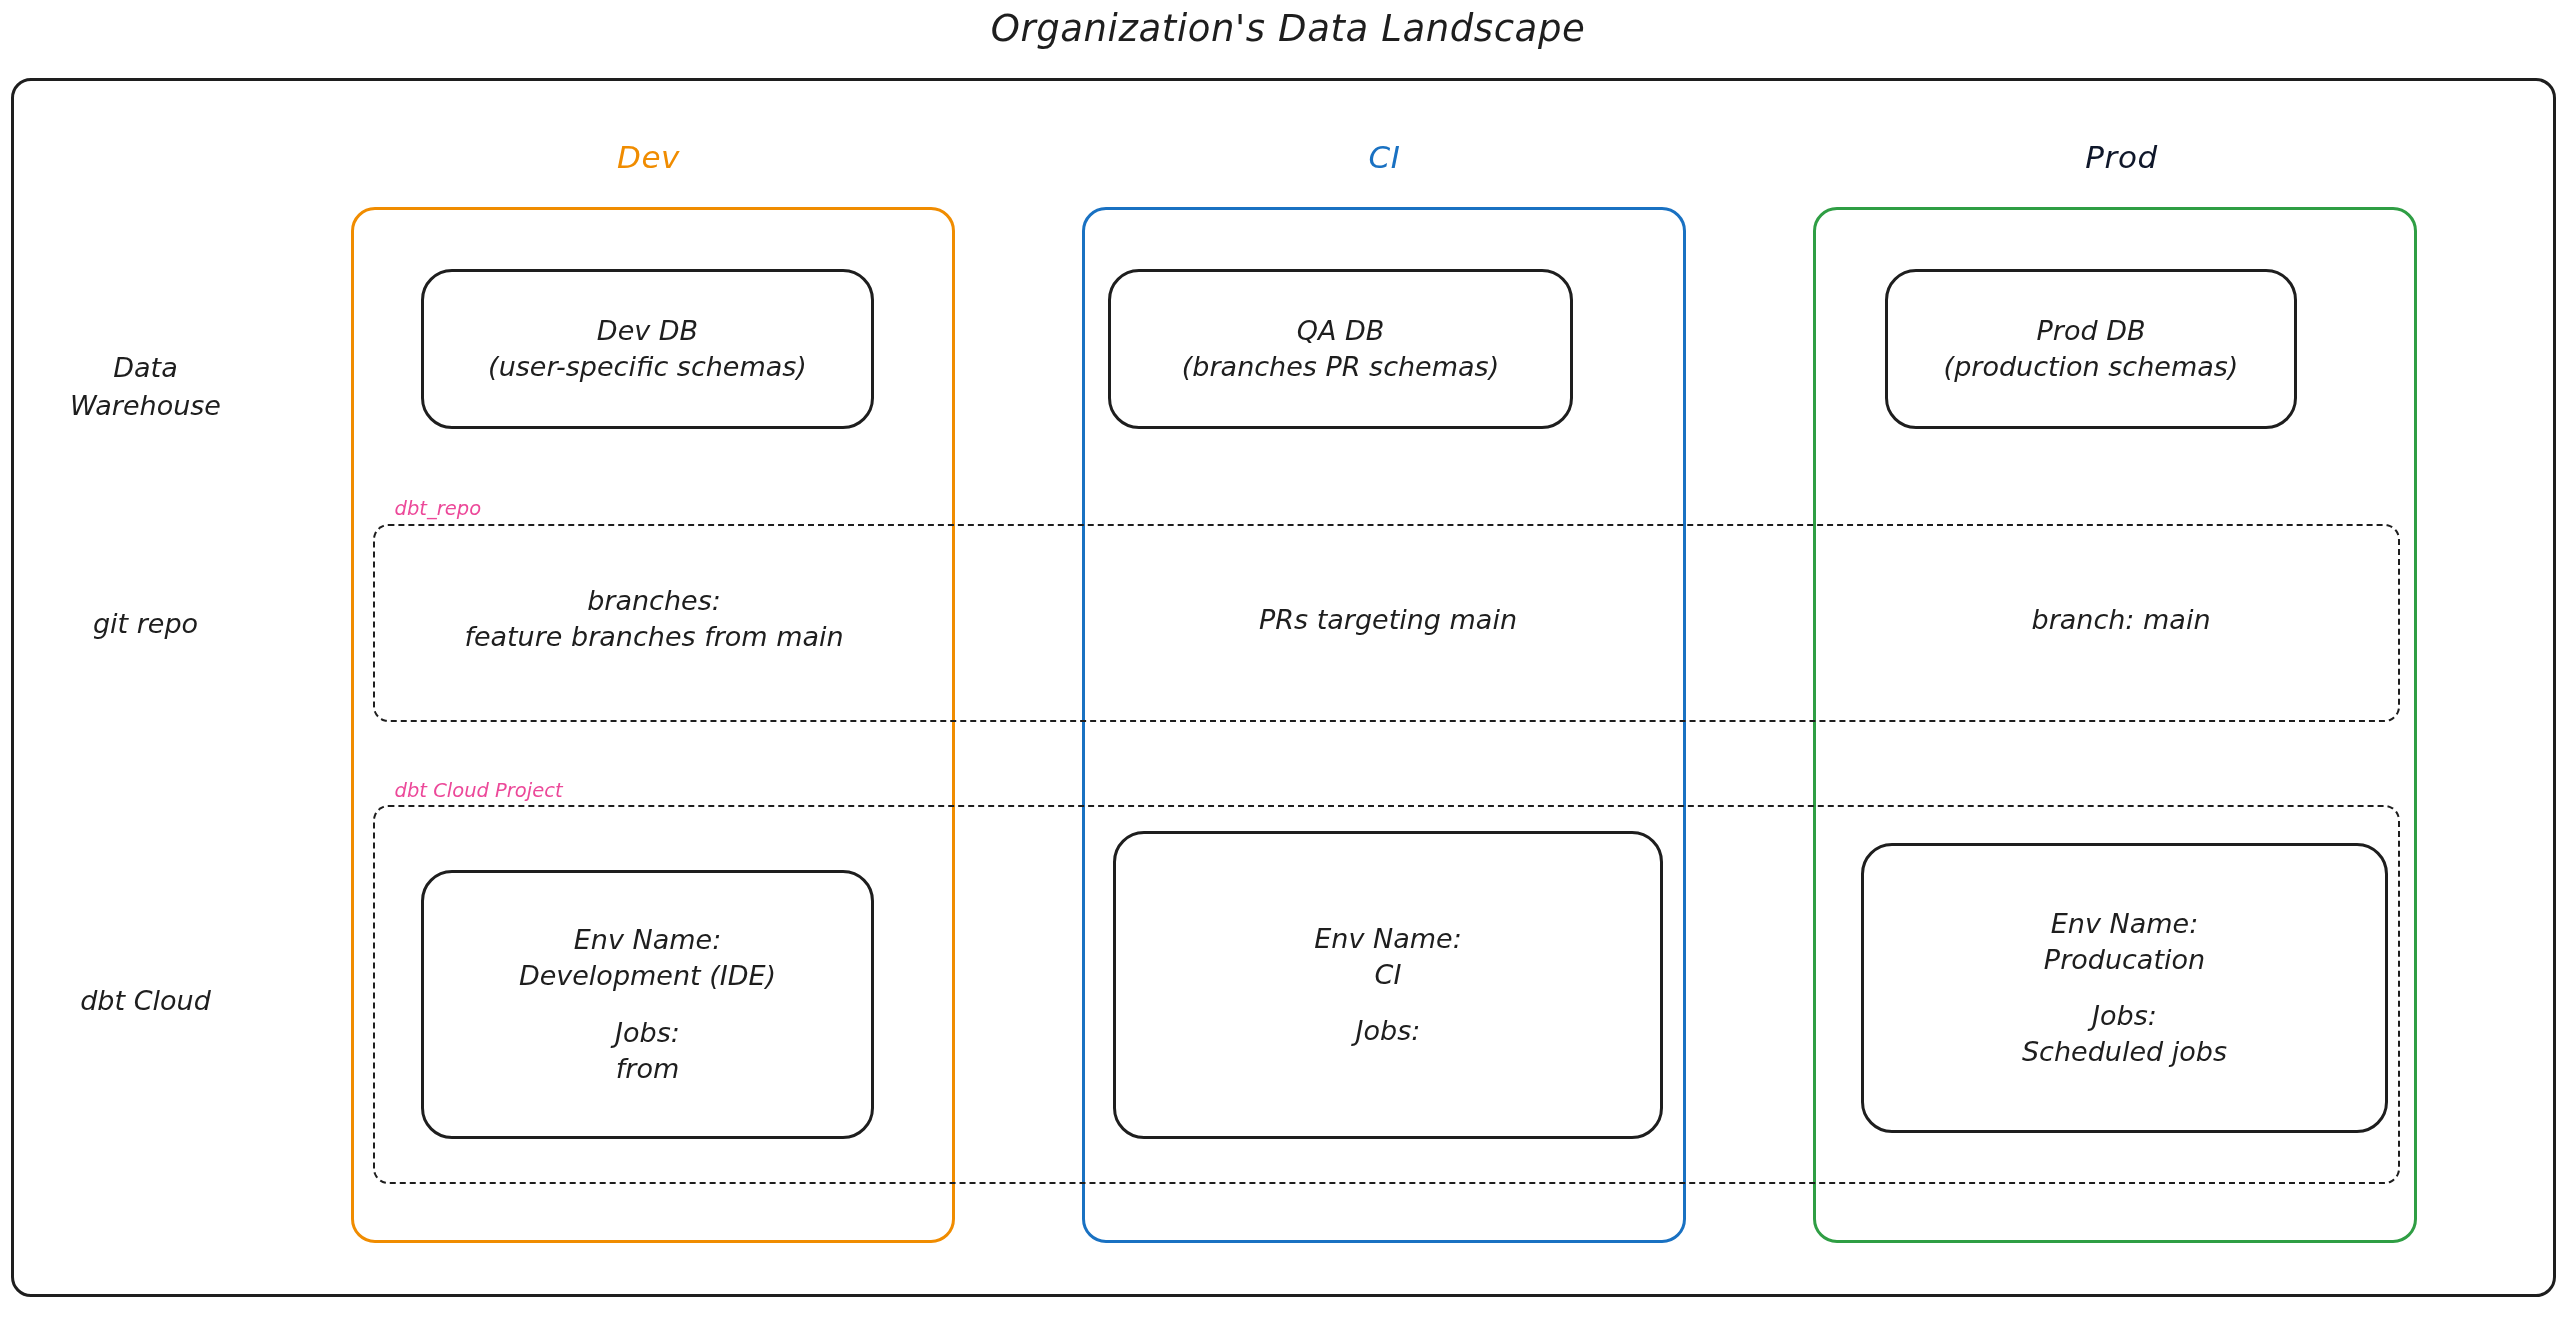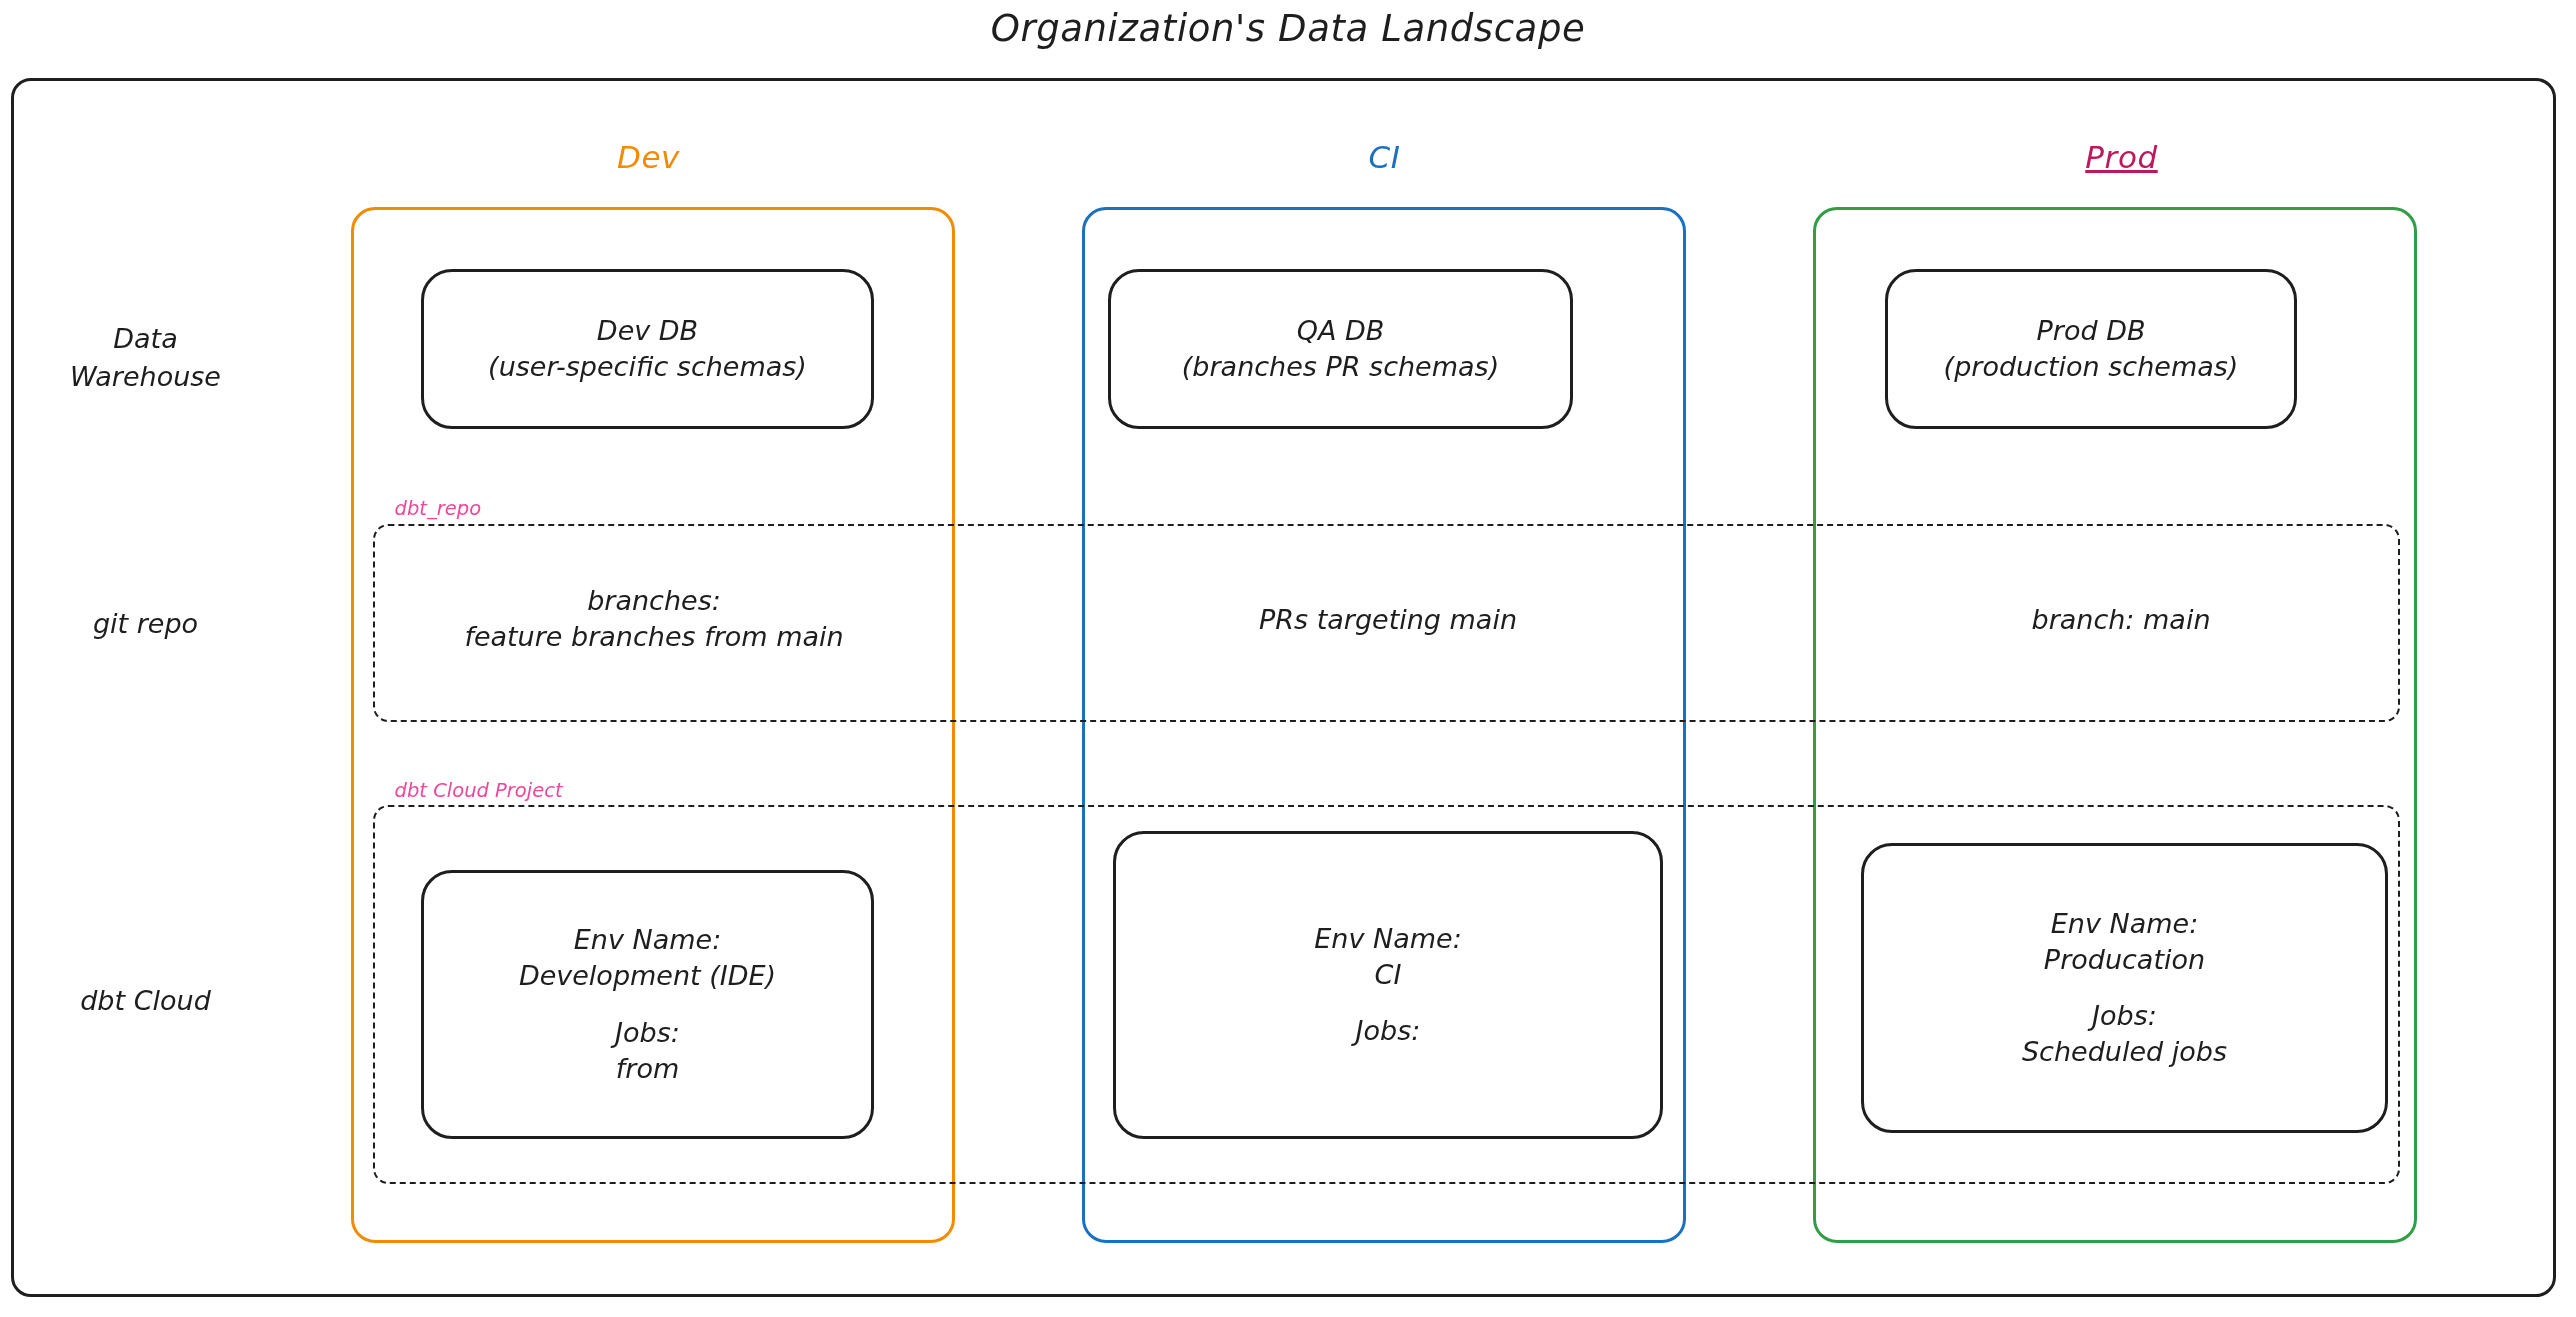--- a/index.html
+++ b/index.html
@@ -24,21 +24,21 @@
     background:transparent;
   }
 
   
   .col-header{
     position:absolute;top:139px;width:249px;text-align:center;
     font-size:31px;font-style:italic;letter-spacing:0.6px;
   }
   #col-header-dev  {left:524px;color:#f08c00;}
   #col-header-ci   {left:1260px;color:#1971c2;}
-  #col-header-prod {left:1997px;color:#be185d;text-decoration:underline;}
+  #col-header-prod {left:1997px;color:#0f172a;}
 
   
   .row-label{
     position:absolute;left:33px;width:225px;text-align:center;
     font-size:27px;line-height:1.42;font-style:italic;color:#1e1e1e;
   }
   #row-label-dw   {top:320px;}
   #row-label-git  {top:605px;}
   #row-label-dbt  {top:982px;}
 
@@ -102,21 +102,21 @@
 <body>
 
 <div id="title" class="sketch">Organization's Data Landscape</div>
 
 <div id="outer-frame"></div>
 
 <div id="col-header-dev" class="col-header sketch">Dev</div>
 <div id="col-header-ci" class="col-header sketch">CI</div>
 <div id="col-header-prod" class="col-header sketch">Prod</div>
 
-<div id="row-label-dw" class="row-label sketch" style="white-space: pre-line;">Data
+<div id="row-label-dw" class="row-label sketch" style="white-space: pre-line; margin-top: 29px;">Data
 Warehouse</div>
 <div id="row-label-git" class="row-label sketch">git repo</div>
 <div id="row-label-dbt" class="row-label sketch">dbt Cloud</div>
 
 <div id="env-col-dev" class="env-col"></div>
 <div id="env-col-ci" class="env-col"></div>
 <div id="env-col-prod" class="env-col"></div>
 
 <div id="group-git" class="group-box"></div>
 <div id="group-label-git" class="group-label sketch">dbt_repo</div>

